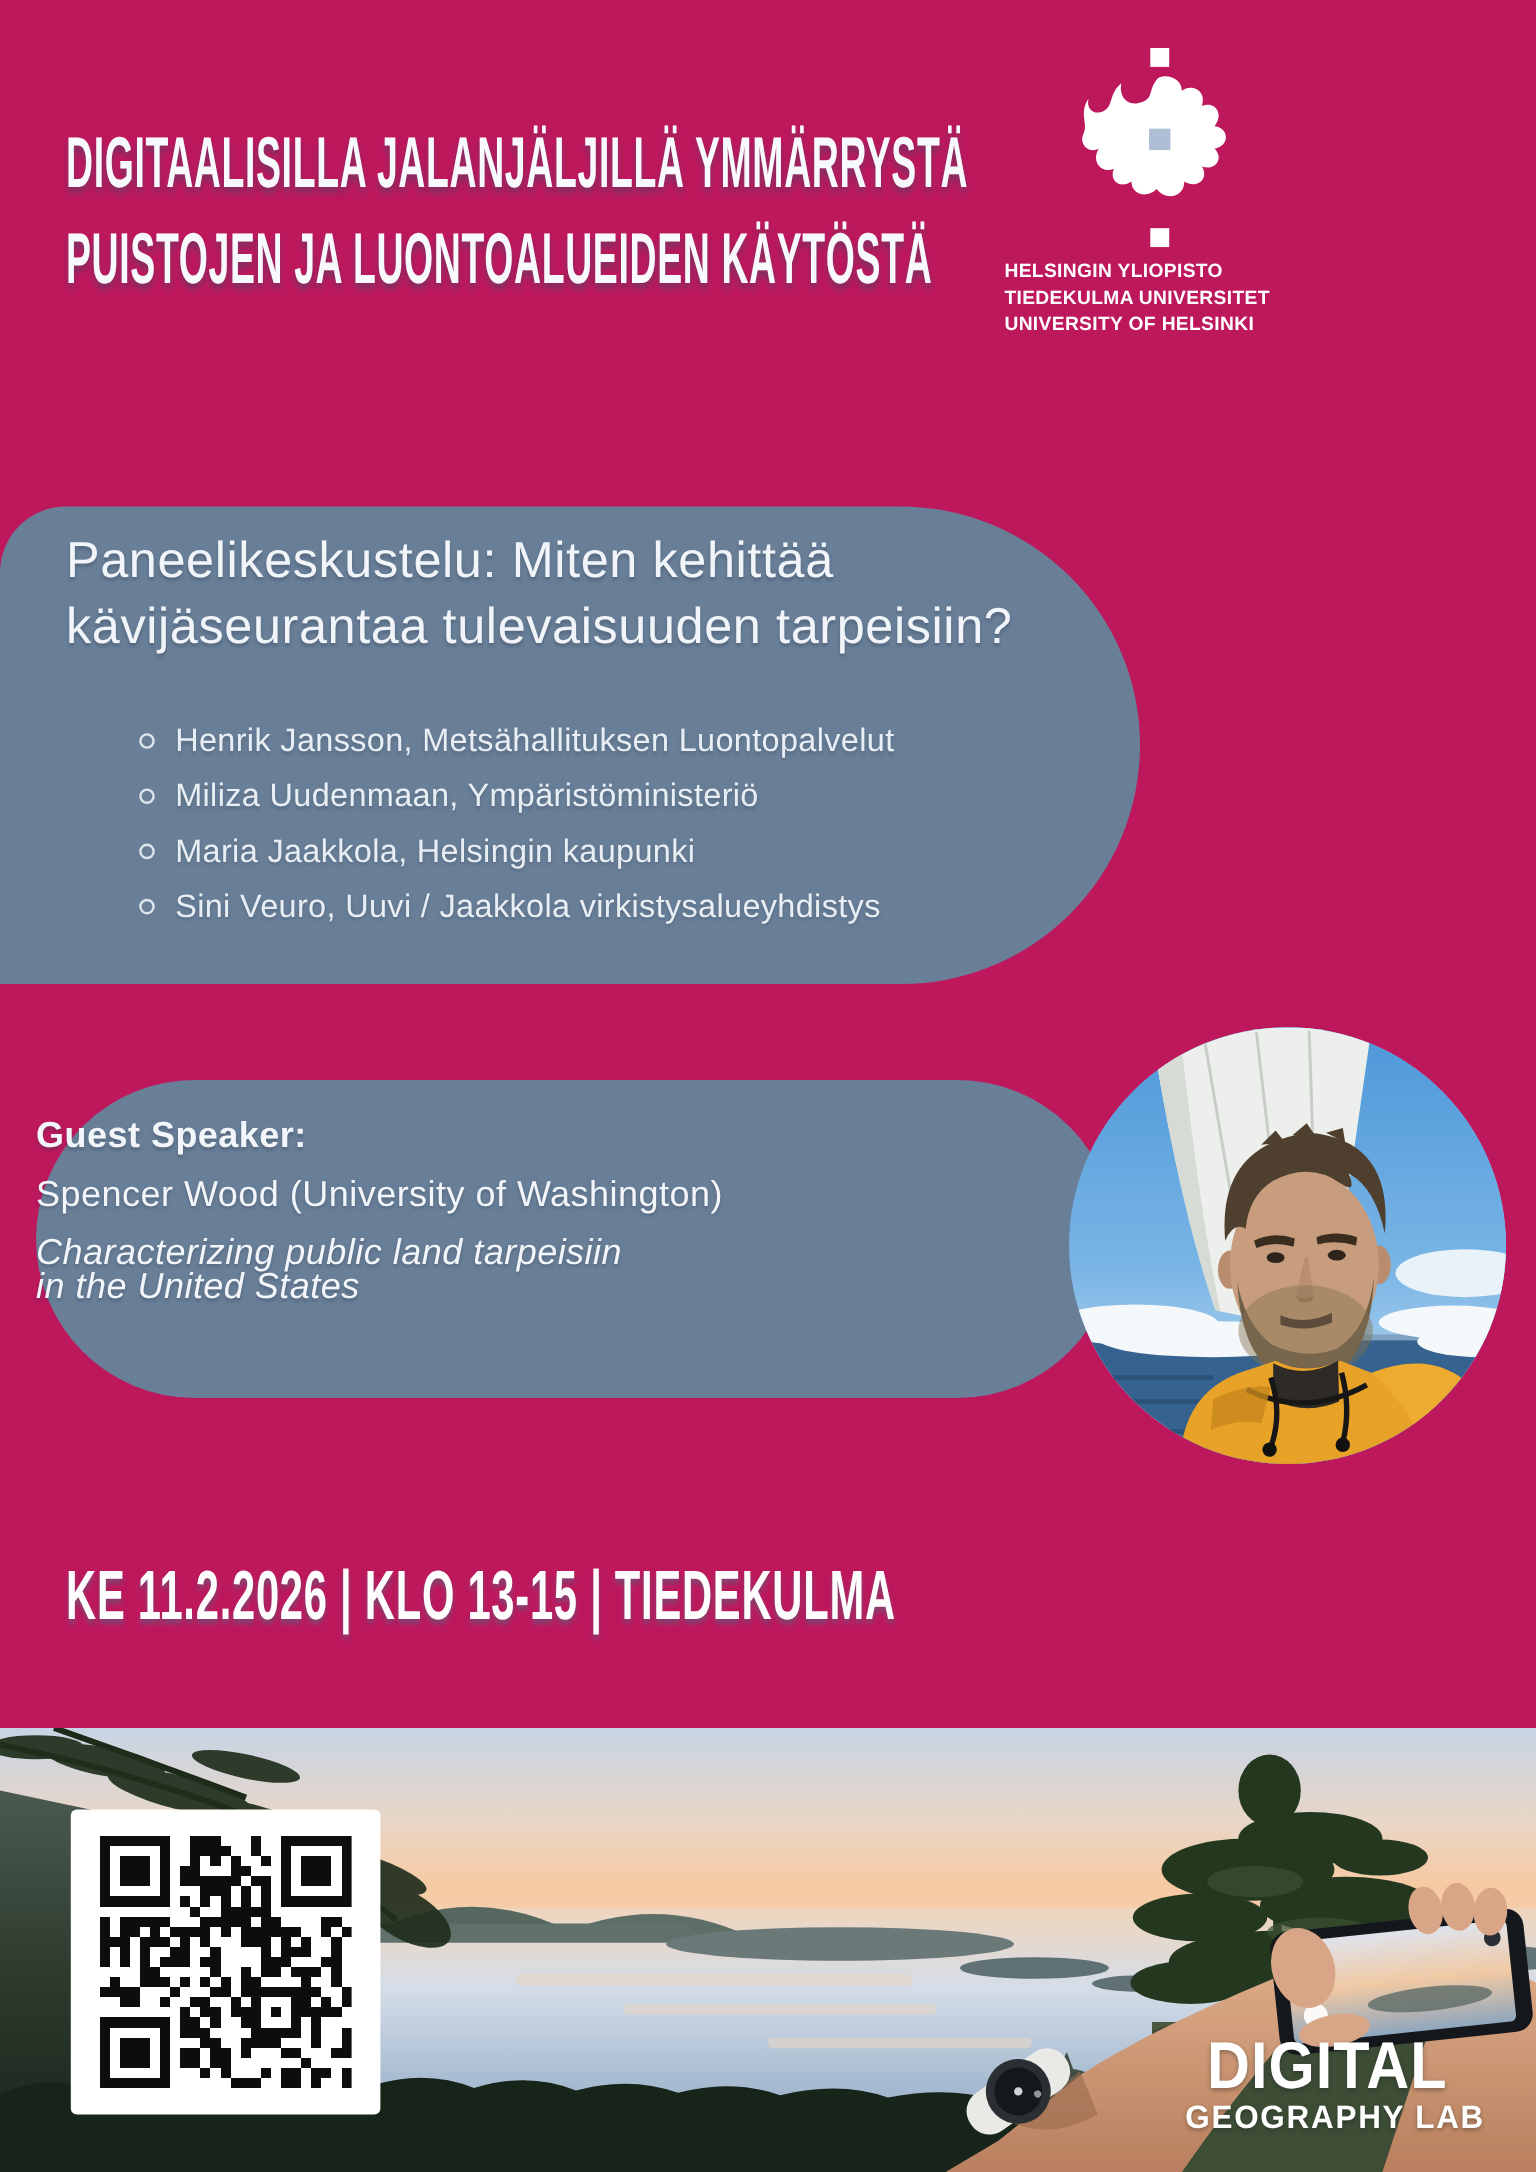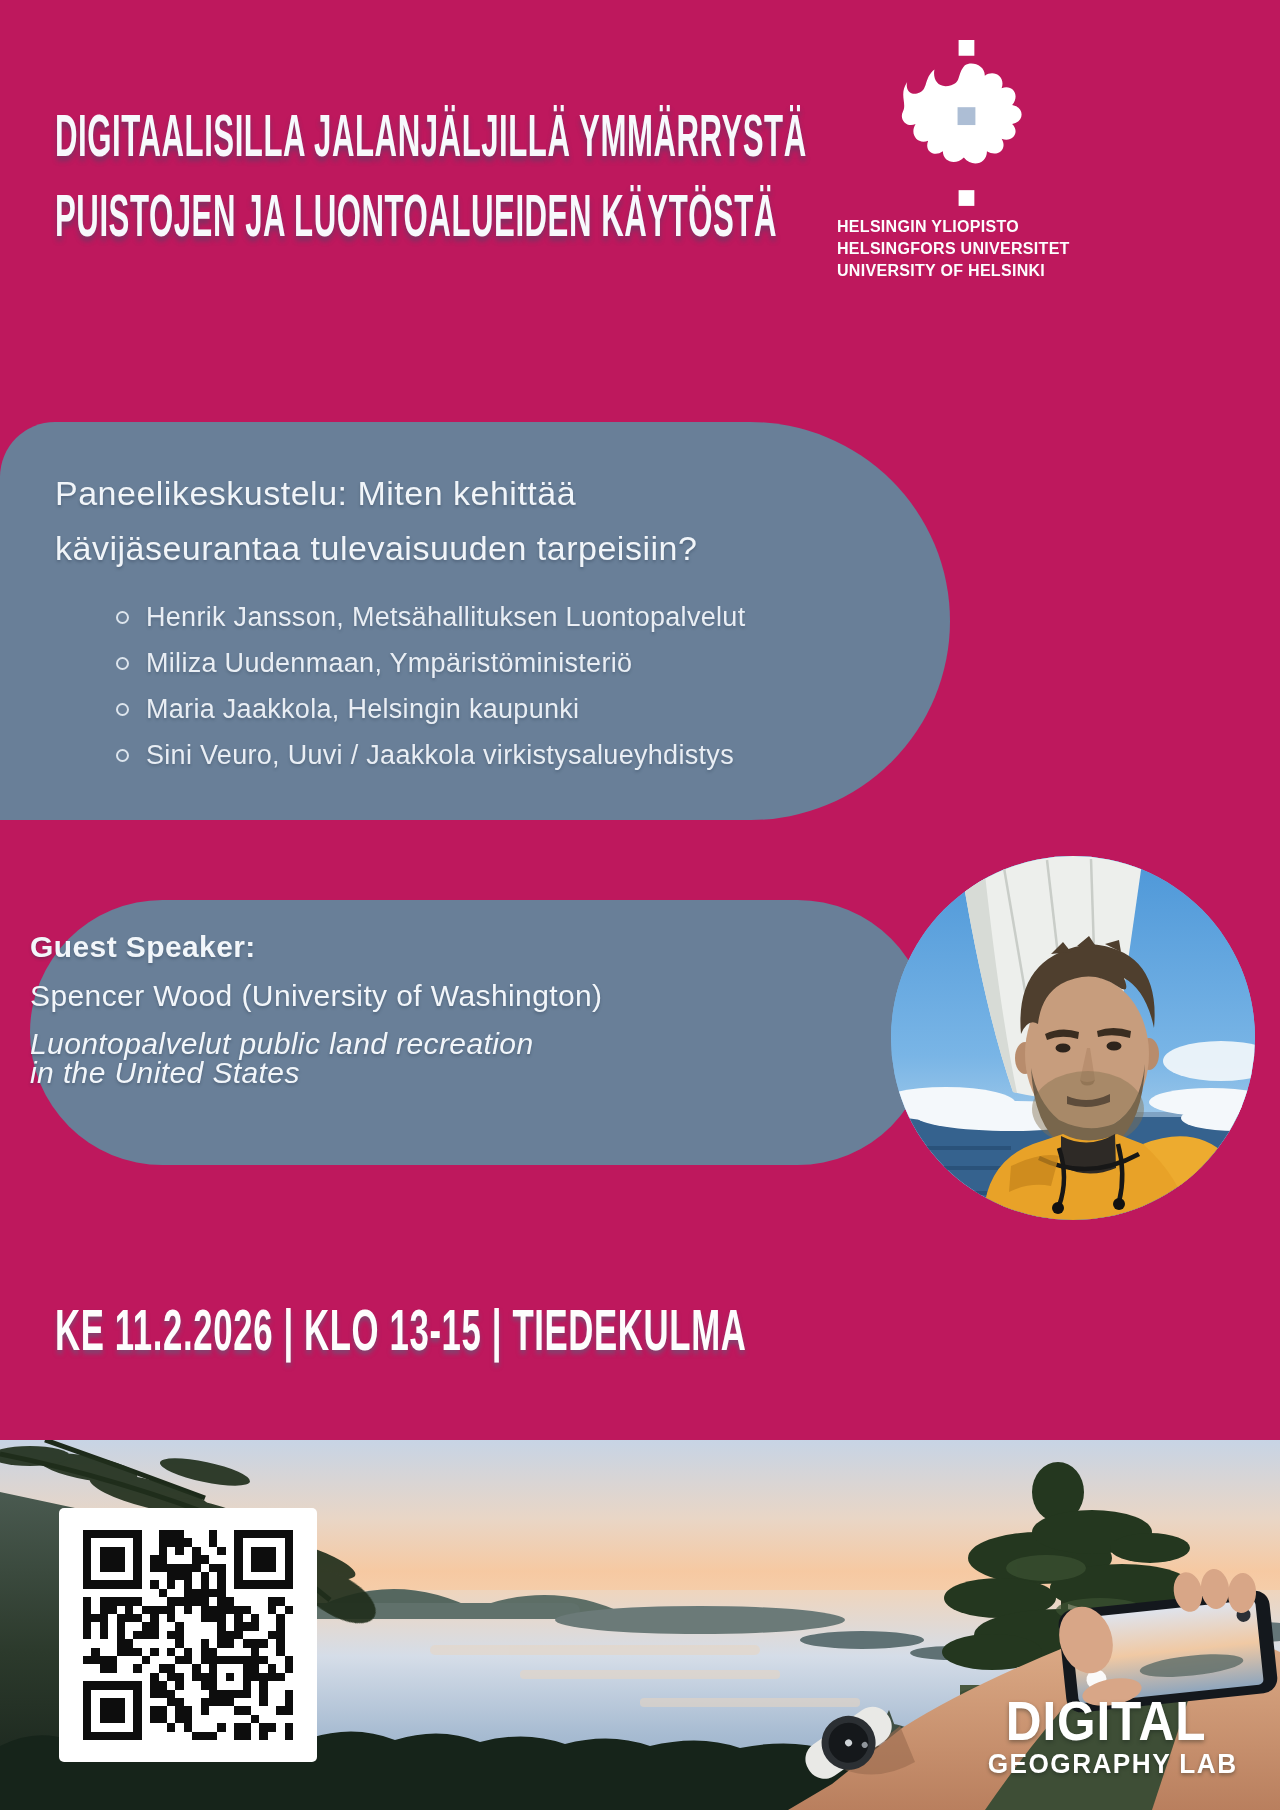--- a/index.html
+++ b/index.html
@@ -20,22 +20,22 @@
   .uh-logo{position:absolute;left:837px;top:40px;width:260px;}
   .uh-flame{display:block;margin:0 auto;width:150px;height:168px;}
   .uh-text{margin-top:8px;color:#fdfdfe;font-size:16px;font-weight:700;line-height:22px;letter-spacing:.3px;}
   
   .panel{position:absolute;background:#697f98;}
   .panel1{
     left:0;top:422px;width:950px;height:398px;
     border-radius:55px 200px 199px 0 / 55px 199px 199px 0;
   }
   .p1-heading{
-    position:absolute;left:55px;top:44px;color:#f1f5f9;
-    font-size:34px;font-weight:400;line-height:55px;letter-spacing:.5px;
+    position:absolute;left:55px;top:17px;color:#f1f5f9;
+    font-size:42px;font-weight:400;line-height:55px;letter-spacing:.5px;
     text-shadow:0 2px 3px rgba(40,55,75,.35);
   }
   .p1-list{position:absolute;left:146px;top:172px;margin:0;padding:0;list-style:none;}
   .p1-list li{
     position:relative;color:#e9eef4;font-size:27px;line-height:46px;
     letter-spacing:.3px;text-shadow:0 2px 3px rgba(40,55,75,.3);white-space:nowrap;
   }
   .p1-list li::before{
     content:"";position:absolute;left:-30px;top:17px;width:9px;height:9px;
     border:2.5px solid #dde5ed;border-radius:50%;
@@ -102,21 +102,21 @@
           C10 90 18 100 28 96 C24 106 34 112 42 106
           C42 116 54 120 62 112 C70 122 84 118 84 106
           C94 112 104 104 98 94 C108 98 116 88 108 80
           C120 78 120 64 108 62 C116 52 108 42 98 46
           C102 34 90 28 82 34 C82 24 70 20 63 24 Z"></path>
       </g>
       <rect x="56" y="64" width="17" height="17" fill="#adbed5"></rect>
     </svg>
     <div class="uh-text">
       <div>HELSINGIN YLIOPISTO</div>
-      <div>HELSINGFORS UNIVERSITET</div>
+      <div>TIEDEKULMA UNIVERSITET</div>
       <div>UNIVERSITY OF HELSINKI</div>
     </div>
   </div>
 
   <section class="panel panel1">
     <div class="p1-heading">
       <div>Paneelikeskustelu: Miten kehittää</div>
       <div>kävijäseurantaa tulevaisuuden tarpeisiin?</div>
     </div>
     <ul class="p1-list">
@@ -124,21 +124,21 @@
       <li>Miliza Uudenmaan, Ympäristöministeriö</li>
       <li>Maria Jaakkola, Helsingin kaupunki</li>
       <li>Sini Veuro, Uuvi / Jaakkola virkistysalueyhdistys</li>
     </ul>
   </section>
 
   <section class="panel panel2">
     <div class="p2-text">
       <div class="p2-line p2-label">Guest Speaker:</div>
       <div class="p2-line p2-name">Spencer Wood (University of Washington)</div>
-      <div class="p2-line p2-talk1">Luontopalvelut public land recreation</div>
+      <div class="p2-line p2-talk1">Characterizing public land tarpeisiin</div>
       <div class="p2-line p2-talk2">in the United States</div>
     </div>
   </section>
 
   <div class="portrait">
     <svg width="364" height="364" viewBox="0 0 364 364">
       <defs>
         <linearGradient id="pSky" x1="0" y1="0" x2="0" y2="1">
           <stop offset="0" stop-color="#4d97d8"></stop>
             <stop offset=".55" stop-color="#79b5e6"></stop>

